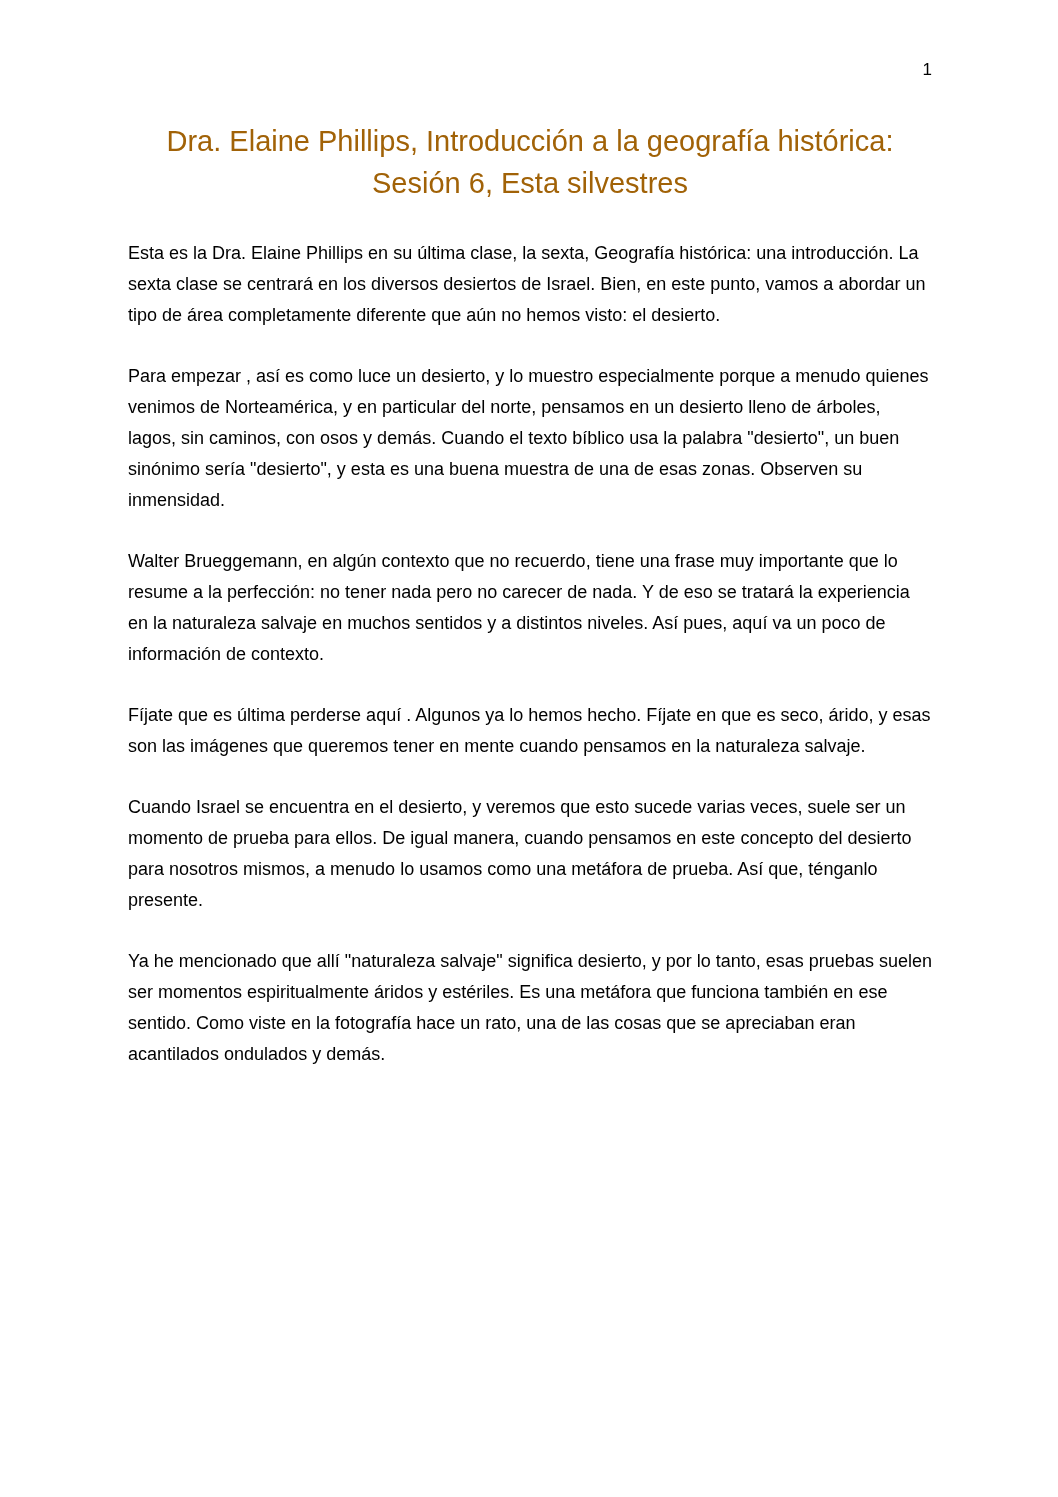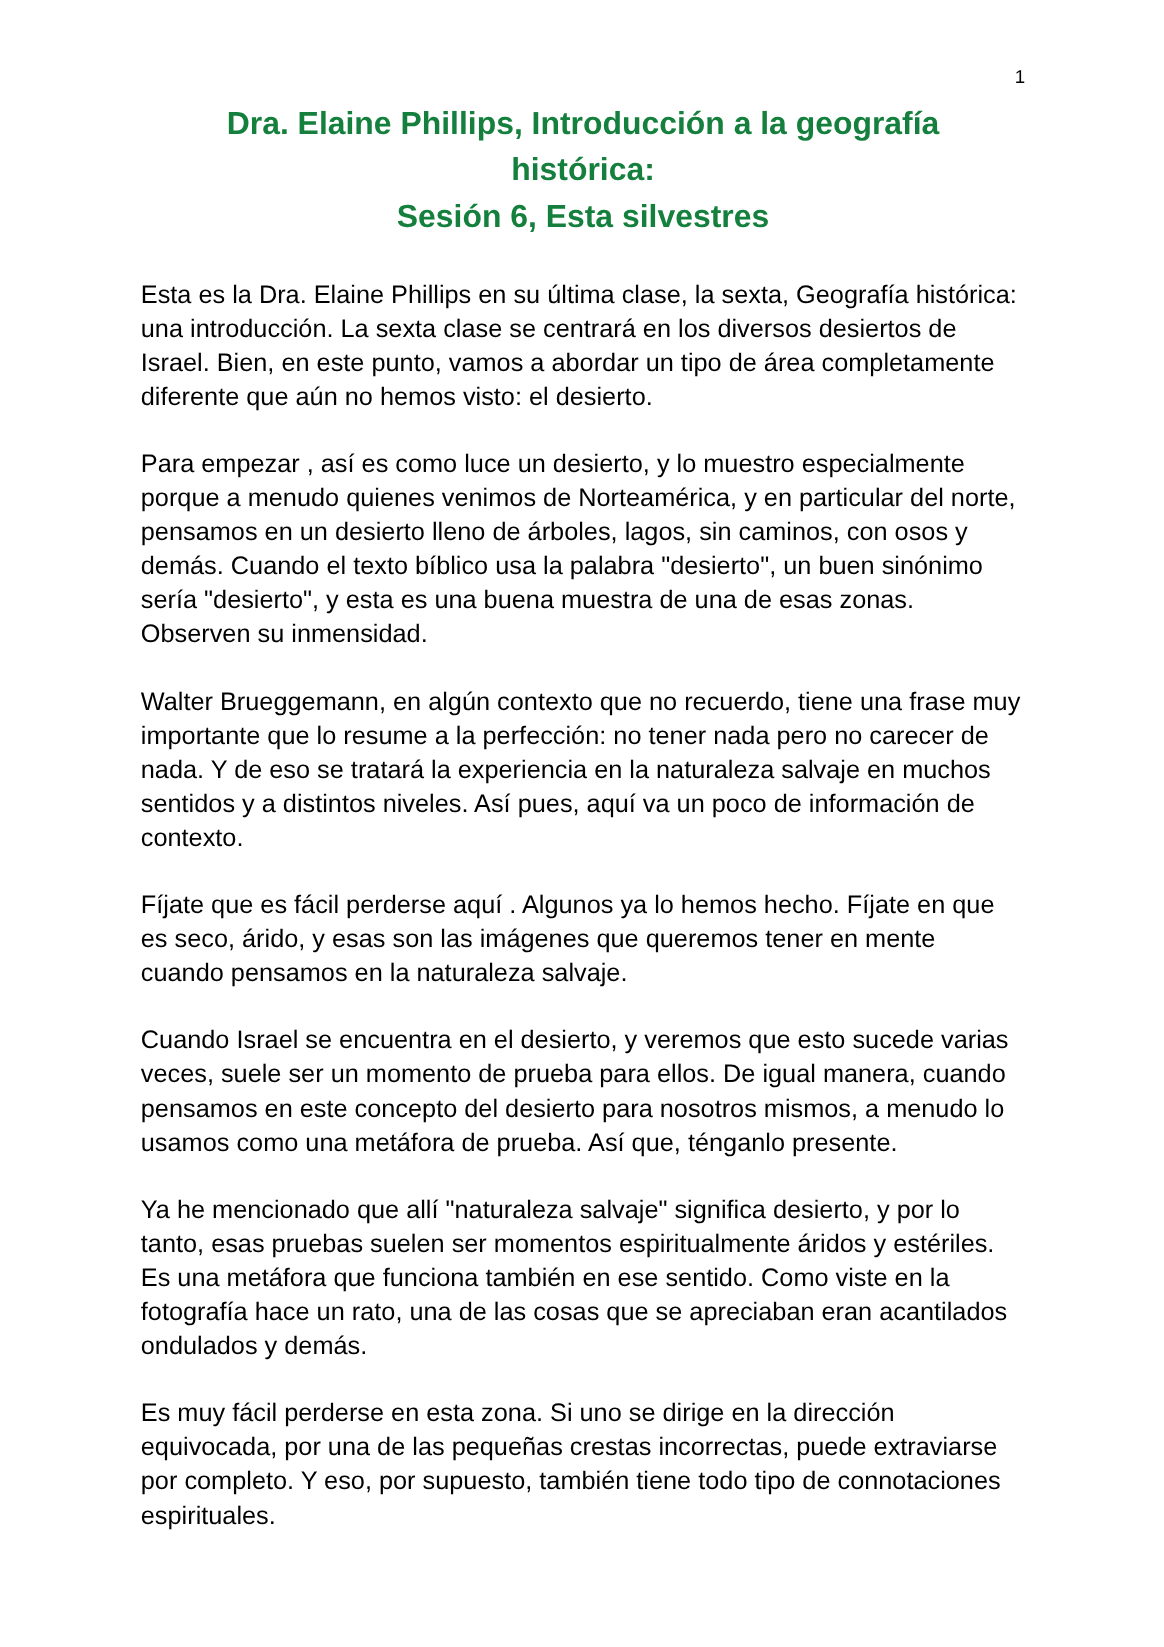--- a/index.html
+++ b/index.html
@@ -20,48 +20,47 @@
   }
   .page-number {
     position: absolute;
     top: 60px;
     right: 126px;
     font-size: 17px;
     line-height: 1.2;
     color: #000000;
   }
   .doc-title {
-    margin: 32px auto 34px auto;
+    margin: 60px auto 34px auto;
     max-width: 760px;
     text-align: center;
     font-size: 29px;
-    font-weight: bold;
+    font-weight: normal;
     line-height: 1.45;
-    color: #15803d;
+    color: #a16207;
   }
   .doc-body p {
     margin: 0 0 30px 0;
-    font-size: 23px;
+    font-size: 18px;
     line-height: 31px;
     text-align: left;
     color: #000000;
   }
 </style>
 </head>
 <body>
 
 <div class="page">
 
   <div class="page-number">1</div>
 
   <h1 class="doc-title"><span>Dra. Elaine Phillips, Introducción a la geografía histórica:</span><br><span>Sesión 6, Esta silvestres</span></h1>
 
   <div class="doc-body">
     <p>Esta es la Dra. Elaine Phillips en su última clase, la sexta, Geografía histórica: una introducción. La sexta clase se centrará en los diversos desiertos de Israel. Bien, en este punto, vamos a abordar un tipo de área completamente diferente que aún no hemos visto: el desierto.</p>
     <p>Para empezar , así es como luce un desierto, y lo muestro especialmente porque a menudo quienes venimos de Norteamérica, y en particular del norte, pensamos en un desierto lleno de árboles, lagos, sin caminos, con osos y demás. Cuando el texto bíblico usa la palabra "desierto", un buen sinónimo sería "desierto", y esta es una buena muestra de una de esas zonas. Observen su inmensidad.</p>
     <p>Walter Brueggemann, en algún contexto que no recuerdo, tiene una frase muy importante que lo resume a la perfección: no tener nada pero no carecer de nada. Y de eso se tratará la experiencia en la naturaleza salvaje en muchos sentidos y a distintos niveles. Así pues, aquí va un poco de información de contexto.</p>
-    <p>Fíjate que es fácil perderse aquí . Algunos ya lo hemos hecho. Fíjate en que es seco, árido, y esas son las imágenes que queremos tener en mente cuando pensamos en la naturaleza salvaje.</p>
+    <p>Fíjate que es última perderse aquí . Algunos ya lo hemos hecho. Fíjate en que es seco, árido, y esas son las imágenes que queremos tener en mente cuando pensamos en la naturaleza salvaje.</p>
     <p>Cuando Israel se encuentra en el desierto, y veremos que esto sucede varias veces, suele ser un momento de prueba para ellos. De igual manera, cuando pensamos en este concepto del desierto para nosotros mismos, a menudo lo usamos como una metáfora de prueba. Así que, ténganlo presente.</p>
     <p>Ya he mencionado que allí "naturaleza salvaje" significa desierto, y por lo tanto, esas pruebas suelen ser momentos espiritualmente áridos y estériles. Es una metáfora que funciona también en ese sentido. Como viste en la fotografía hace un rato, una de las cosas que se apreciaban eran acantilados ondulados y demás.</p>
-    <p>Es muy fácil perderse en esta zona. Si uno se dirige en la dirección equivocada, por una de las pequeñas crestas incorrectas, puede extraviarse por completo. Y eso, por supuesto, también tiene todo tipo de connotaciones espirituales.</p>
   </div>
 
 </div>
 
 </body></html>

